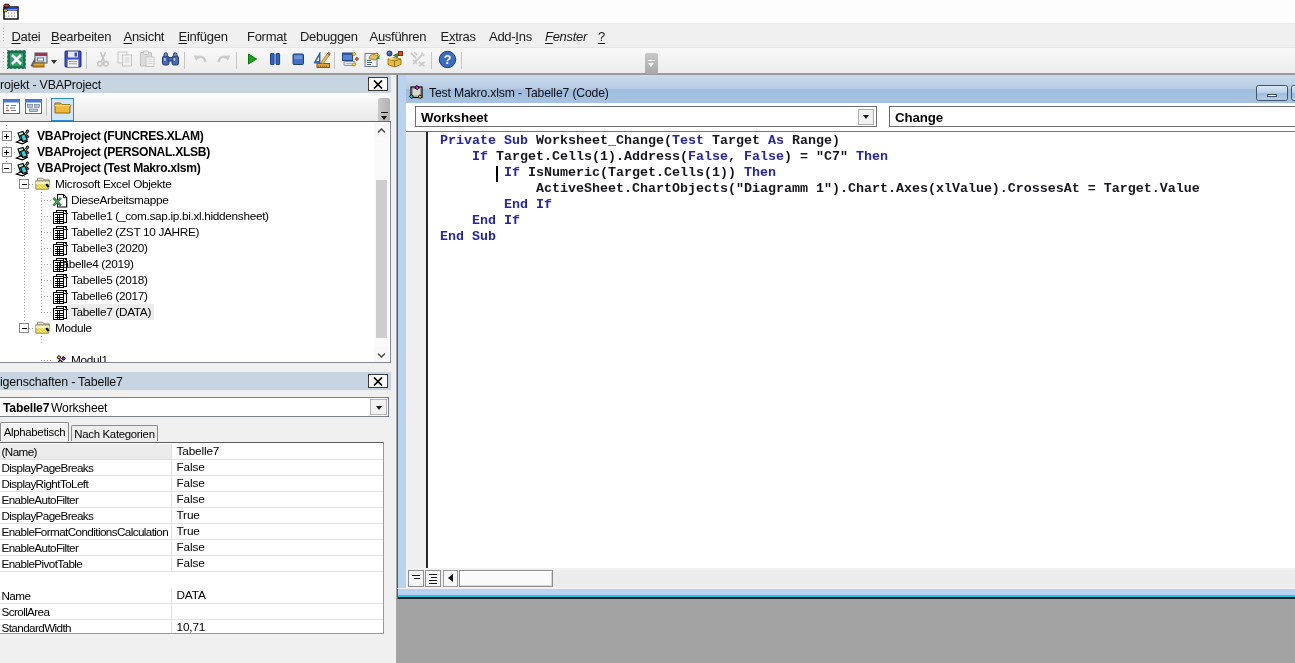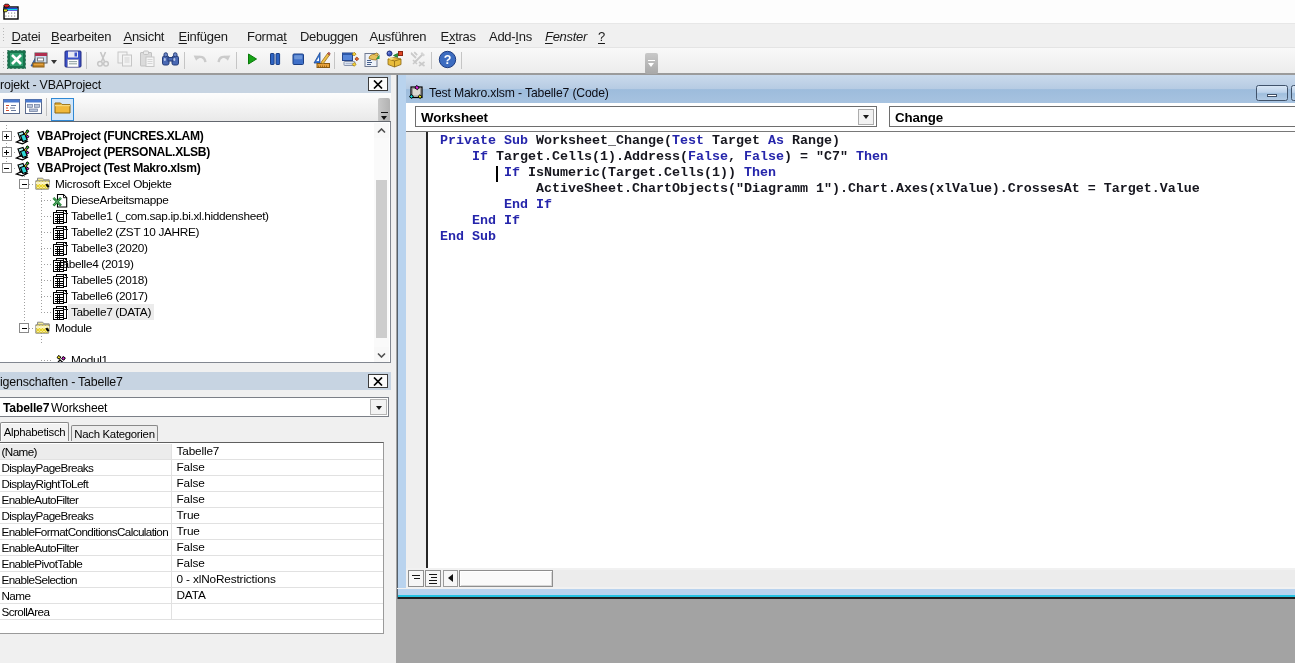--- a/index.html
+++ b/index.html
@@ -631,31 +631,31 @@
             <span class="prop-value">True</span>
           </div>
           <div class="prop-row" style="top: 97px;">
             <span class="prop-name">EnableAutoFilter</span>
             <span class="prop-value">False</span>
           </div>
           <div class="prop-row" style="top: 113px;">
             <span class="prop-name">EnablePivotTable</span>
             <span class="prop-value">False</span>
           </div>
-          <div class="prop-row" style="top: 129px;">
-            <span class="prop-name">EnableSelection</span>
-            <span class="prop-value">0 - xlNoRestrictions</span>
-          </div>
           <div class="prop-row" style="top: 145px;">
             <span class="prop-name">Name</span>
             <span class="prop-value">DATA</span>
           </div>
           <div class="prop-row" style="top: 161px;">
             <span class="prop-name">ScrollArea</span>
             <span class="prop-value"></span>
+          </div>
+          <div class="prop-row" style="top: 177px;">
+            <span class="prop-name">StandardWidth</span>
+            <span class="prop-value">10,71</span>
           </div>
           <div class="prop-row" style="top: 193px;">
             <span class="prop-name">Visible</span>
             <span class="prop-value">-1 - xlSheetVisible</span>
           </div>
         </div>
     </div>
   </div>
 </div>
 

